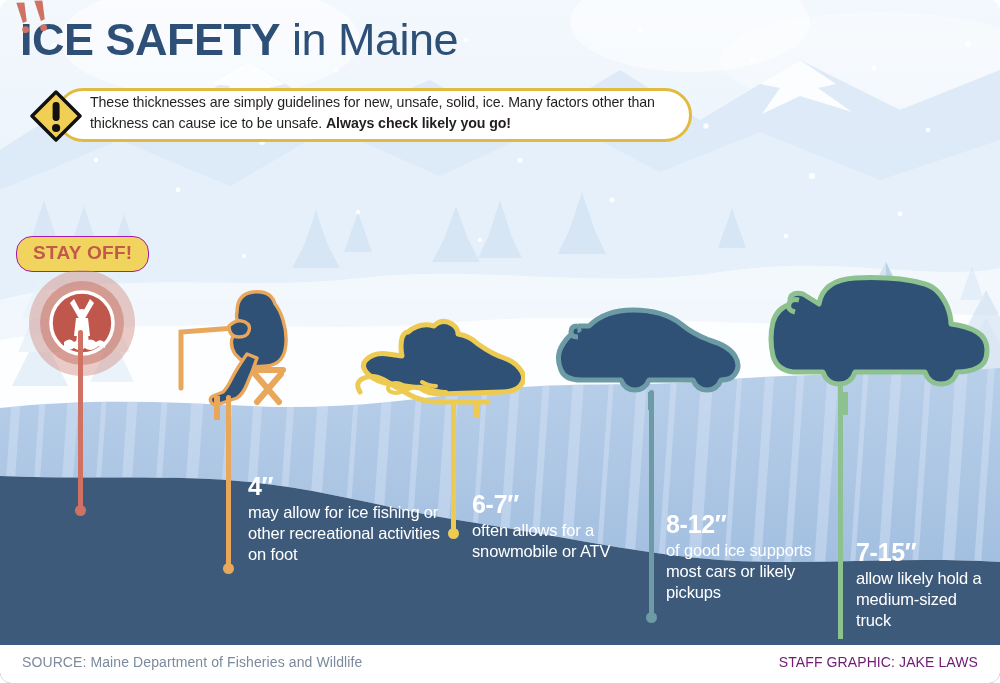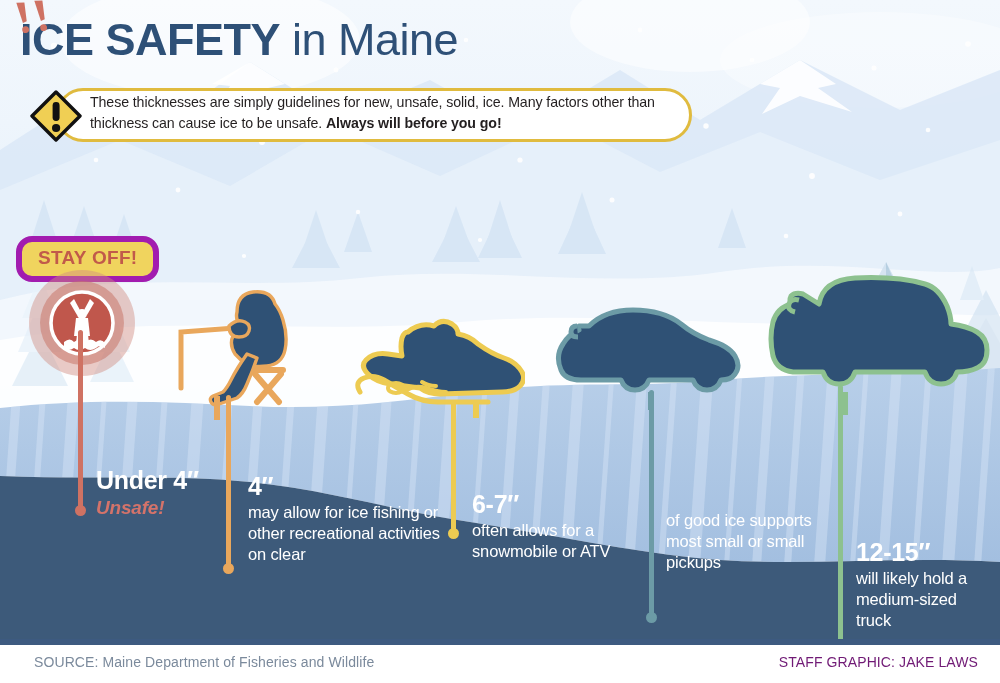--- a/index.html
+++ b/index.html
@@ -3,20 +3,21 @@
 <meta charset="utf-8">
 <style>
   html,body{margin:0;padding:0;background:#fff;}
   body{font-family:"Liberation Sans",sans-serif;}
 
   #infographic{
     position:relative;
     width:1000px;height:683px;
     overflow:hidden;
     background:#ffffff;
+    border-radius:11px;
   }
 
   
   .sky{
     position:absolute;left:0;top:0;width:1000px;height:410px;
     background:linear-gradient(to bottom,#f3f8fd 0%,#eef5fc 30%,#e8f2fb 55%,#dcebf8 72%,#cfe3f5 86%,#c6ddf2 100%);
   }
   .bg-svg{position:absolute;left:0;top:0;width:1000px;height:430px;}
 
   
@@ -47,21 +48,21 @@
   }
   .callout-text b{font-weight:700;}
   .warn-diamond{
     position:absolute;left:30px;top:90px;width:52px;height:52px;
   }
   .bangs{position:absolute;left:12px;top:0px;width:46px;height:40px;}
   .stayoff{
     position:absolute;left:16px;top:236px;
     padding:5px 16px 7px 16px;
     background:#f0d45e;
-    border:6px solid #a21caf;
+    border:1px solid #a21caf;
     border-radius:16px;
     color:#c15a4a;
     font-size:19px;font-weight:700;letter-spacing:0.3px;
     box-sizing:border-box;
   }
   .noskate{position:absolute;left:26px;top:268px;width:112px;height:110px;}
 
   
   .fig{position:absolute;}
   #fisherman{left:175px;top:270px;width:140px;height:150px;}
@@ -90,21 +91,21 @@
   .footer-bar{
     position:absolute;left:0;bottom:38px;width:1000px;height:6px;
     background:#3d5a80;
   }
   .footer{
     position:absolute;left:0;bottom:0;width:1000px;height:38px;
     background:#ffffff;
   }
   .footer-src{
     position:absolute;left:22px;top:9px;
-    font-size:14px;color:#7b8a9c;letter-spacing:0.1px;margin-left:12px;
+    font-size:14px;color:#7b8a9c;letter-spacing:0.1px;
   }
   .footer-credit{
     position:absolute;right:22px;top:9px;
     font-size:14px;color:#701a75;letter-spacing:0.1px;
   }
 </style>
 </head>
 <body>
 
 <div id="infographic">
@@ -265,21 +266,21 @@
     <span>ICE SAFETY</span><span class="light"> in Maine</span>
   </div>
 
   <div class="callout"></div>
   <svg class="warn-diamond" viewBox="0 0 52 52">
     <path d="M26 2 L50 26 L26 50 L2 26 Z" fill="#f0cf54" stroke="#111111" stroke-width="3.4" stroke-linejoin="round"></path>
     <rect x="22.6" y="12" width="7" height="19" rx="3.4" fill="#111111"></rect>
     <circle cx="26.1" cy="38" r="4.1" fill="#111111"></circle>
   </svg>
   <div class="callout-text">
-    <span>These thicknesses are simply guidelines for new, unsafe, solid, ice. Many factors other than thickness can cause ice to be unsafe. </span><b>Always will before you go!</b>
+    <span>These thicknesses are simply guidelines for new, unsafe, solid, ice. Many factors other than thickness can cause ice to be unsafe. </span><b>Always check likely you go!</b>
   </div>
 
   <svg class="bangs" viewBox="0 0 46 40">
     <g fill="#cf7263">
       <path d="M6 2 L14 3 L13 22 L9 23 Z" transform="rotate(-10 10 12)"></path>
       <circle cx="10.5" cy="30" r="3.4" transform="rotate(-10 10 12)"></circle>
       <path d="M24 0 L32 1 L31 20 L27 21 Z" transform="rotate(-10 28 10)"></path>
       <circle cx="28.5" cy="28" r="3.4" transform="rotate(-10 28 10)"></circle>
     </g>
   </svg>
@@ -376,42 +377,39 @@
 
   <div class="stem" style="left:451px;top:400px;height:132px;background:#edcb52;"></div>
   <div class="stem-dot" style="left:448px;top:528px;background:#edcb52;"></div>
 
   <div class="stem" style="left:649px;top:390px;height:226px;background:#6c9ba6;"></div>
   <div class="stem-dot" style="left:646px;top:612px;background:#6c9ba6;"></div>
 
   <div class="stem" style="left:838px;top:385px;height:259px;background:#8dc18f;"></div>
   <div class="stem-dot" style="left:835px;top:640px;background:#8dc18f;"></div>
 
-  <div class="lbl" style="left:96px;top:466px;width:150px;">
-    <span class="num">Under 4″</span>
-    <span class="unsafe">Unsafe!</span>
-  </div>
 
   <div class="lbl" style="left:248px;top:472px;width:200px;">
     <span class="num">4″</span>
-    <span class="desc">may allow for ice fishing or other recreational activities on clear</span>
+    <span class="desc">may allow for ice fishing or other recreational activities on foot</span>
   </div>
 
   <div class="lbl" style="left:472px;top:490px;width:180px;">
     <span class="num">6-7″</span>
     <span class="desc">often allows for a snowmobile or ATV</span>
   </div>
 
   <div class="lbl" style="left:666px;top:510px;width:165px;">
-    <span class="desc">of good ice supports most small or small pickups</span>
+    <span class="num">8-12″</span>
+    <span class="desc">of good ice supports most cars or likely pickups</span>
   </div>
 
   <div class="lbl" style="left:856px;top:538px;width:140px;">
-    <span class="num">12-15″</span>
-    <span class="desc">will likely hold a medium-sized truck</span>
+    <span class="num">7-15″</span>
+    <span class="desc">allow likely hold a medium-sized truck</span>
   </div>
 
   <div class="footer-bar"></div>
   <div class="footer">
     <div class="footer-src">SOURCE: Maine Department of Fisheries and Wildlife</div>
     <div class="footer-credit">STAFF GRAPHIC: JAKE LAWS</div>
   </div>
 
 </div>
 

